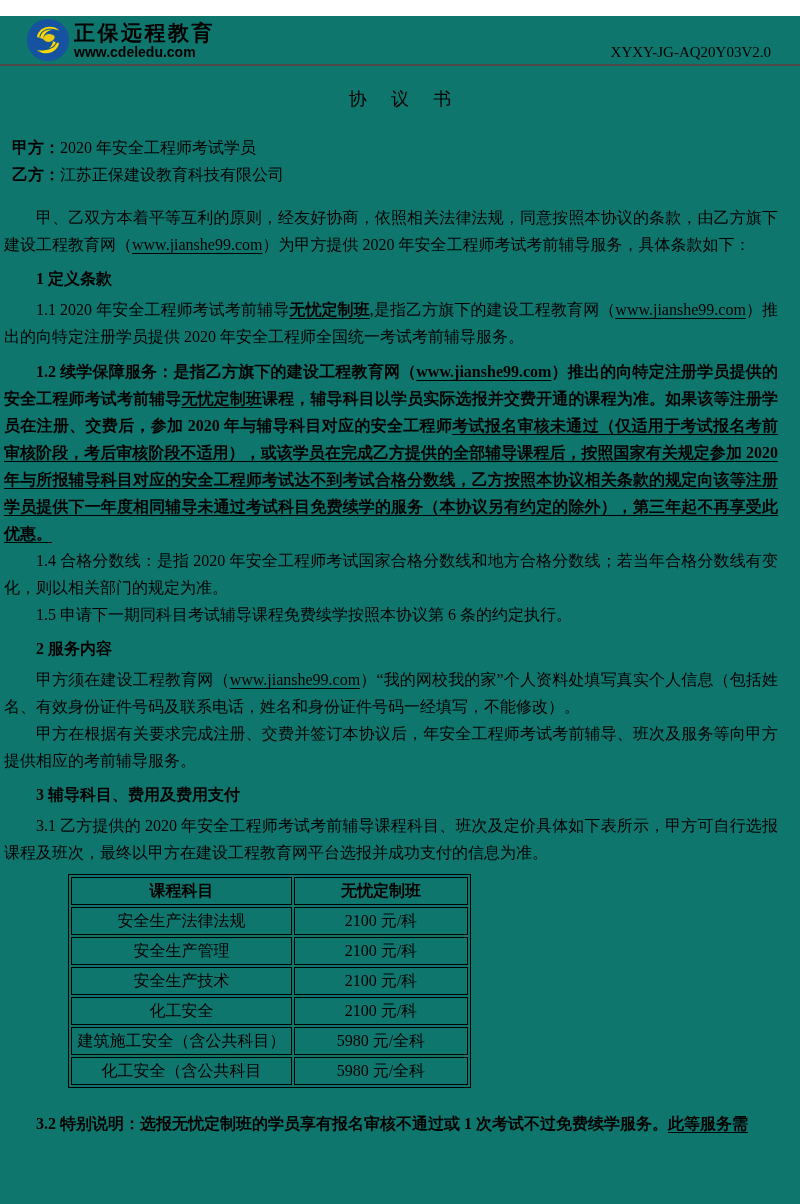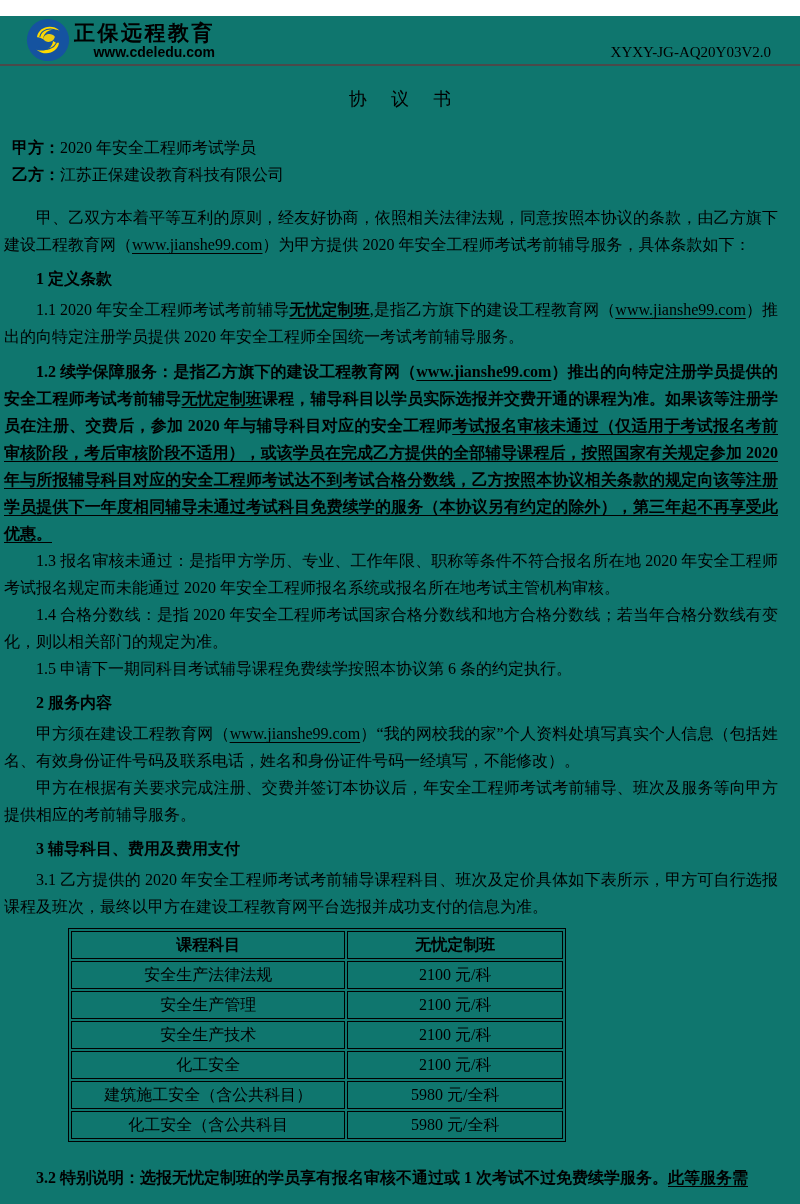--- a/index.html
+++ b/index.html
@@ -21,21 +21,21 @@
   }
   .brand{display:flex;align-items:flex-start;gap:4px;}
   .logo{width:44px;height:44px;display:block;}
   .brand-text{display:flex;flex-direction:column;justify-content:flex-start;padding-top:3px;}
   .brand-name{
     font-family:"Liberation Sans","DejaVu Sans",sans-serif;
     font-weight:bold;font-size:21px;letter-spacing:2.5px;line-height:23px;color:#000;
   }
   .brand-url{
     font-family:"Liberation Sans","DejaVu Sans",sans-serif;
-    font-weight:bold;font-size:14px;line-height:16px;color:#000;text-align:right;
+    font-weight:bold;font-size:14px;line-height:16px;color:#000;
   }
   .doc-code{
     font-family:Liberation Serif, serif;
     font-size:15px;line-height:18px;color:#000;padding-bottom:1px;
   }
   
   .doc-title{
     margin:18px 0 0 0;
     text-align:center;
     font-size:18px;font-weight:normal;
@@ -56,21 +56,21 @@
     margin:9px 0 5px 0;padding-left:32px;
     font-size:16px;font-weight:bold;line-height:24px;
   }
   .bold{font-weight:bold;}
   .u{text-decoration:underline;text-underline-offset:3px;}
   
   .price-table{
     margin:8px 0 0 64px;
     border-collapse:separate;border-spacing:2px;
     border:1px solid #000;
-    width:498px;
+    width:403px;
   }
   .price-table th,.price-table td{
     border:1px solid #000;
     height:24px;padding:1px 4px;
     text-align:center;vertical-align:middle;
     font-size:16px;line-height:22px;
   }
   .price-table th{font-weight:bold;}
   .price-table col.c1{width:238px;}
   .price-table col.c2{width:187px;}
@@ -110,21 +110,20 @@
       <div class="party">
         <span class="plabel">乙方：</span><span>江苏正保建设教育科技有限公司</span>
       </div>
     </div>
 
     <p class="para mt"><span>甲、乙双方本着平等互利的原则，经友好协商，依照相关法律法规，同意按照本协议的条款，由乙方旗下建设工程教育网（</span><span class="u">www.jianshe99.com</span><span>）为甲方提供 2020 年安全工程师考试考前辅导服务，具体条款如下：</span></p>
 
     <h2 class="sec-heading">1 定义条款</h2>
     <p class="para"><span>1.1 2020 年安全工程师考试考前辅导</span><span class="u bold">无忧定制班</span><span>,是指乙方旗下的建设工程教育网（</span><span class="u">www.jianshe99.com</span><span>）推出的向特定注册学员提供 2020 年安全工程师全国统一考试考前辅导服务。</span></p>
     <p class="para bold" style="margin-top:8px;"><span>1.2 续学保障服务：是指乙方旗下的建设工程教育网（</span><span class="u">www.jianshe99.com</span><span>）推出的向特定注册学员提供的安全工程师考试考前辅导</span><span class="u">无忧定制班</span><span>课程，辅导科目以学员实际选报并交费开通的课程为准。如果该等注册学员在注册、交费后，参加 2020 年与辅导科目对应的安全工程师</span><span class="u">考试报名审核未通过（仅适用于考试报名考前审核阶段，考后审核阶段不适用），或该学员在完成乙方提供的全部辅导课程后，按照国家有关规定参加 2020 年与所报辅导科目对应的安全工程师考试达不到考试合格分数线，乙方按照本协议相关条款的规定向该等注册学员提供下一年度相同辅导未通过考试科目免费续学的服务（本协议另有约定的除外），第三年起不再享受此优惠。</span></p>
-    <p class="para"><span>1.3 报名审核未通过：是指甲方学历、专业、工作年限、职称等条件不符合报名所在地 2020 年安全工程师考试报名规定而未能通过 2020 年安全工程师报名系统或报名所在地考试主管机构审核。</span></p>
     <p class="para"><span>1.4 合格分数线：是指 2020 年安全工程师考试国家合格分数线和地方合格分数线；若当年合格分数线有变化，则以相关部门的规定为准。</span></p>
     <p class="para"><span>1.5 申请下一期同科目考试辅导课程免费续学按照本协议第 6 条的约定执行。</span></p>
 
     <h2 class="sec-heading">2 服务内容</h2>
     <p class="para"><span>甲方须在建设工程教育网（</span><span class="u">www.jianshe99.com</span><span>）“我的网校我的家”个人资料处填写真实个人信息（包括姓名、有效身份证件号码及联系电话，姓名和身份证件号码一经填写，不能修改）。</span></p>
     <p class="para"><span>甲方在根据有关要求完成注册、交费并签订本协议后，年安全工程师考试考前辅导、班次及服务等向甲方提供相应的考前辅导服务。</span></p>
 
     <h2 class="sec-heading">3 辅导科目、费用及费用支付</h2>
     <p class="para"><span>3.1 乙方提供的 2020 年安全工程师考试考前辅导课程科目、班次及定价具体如下表所示，甲方可自行选报课程及班次，最终以甲方在建设工程教育网平台选报并成功支付的信息为准。</span></p>
 

